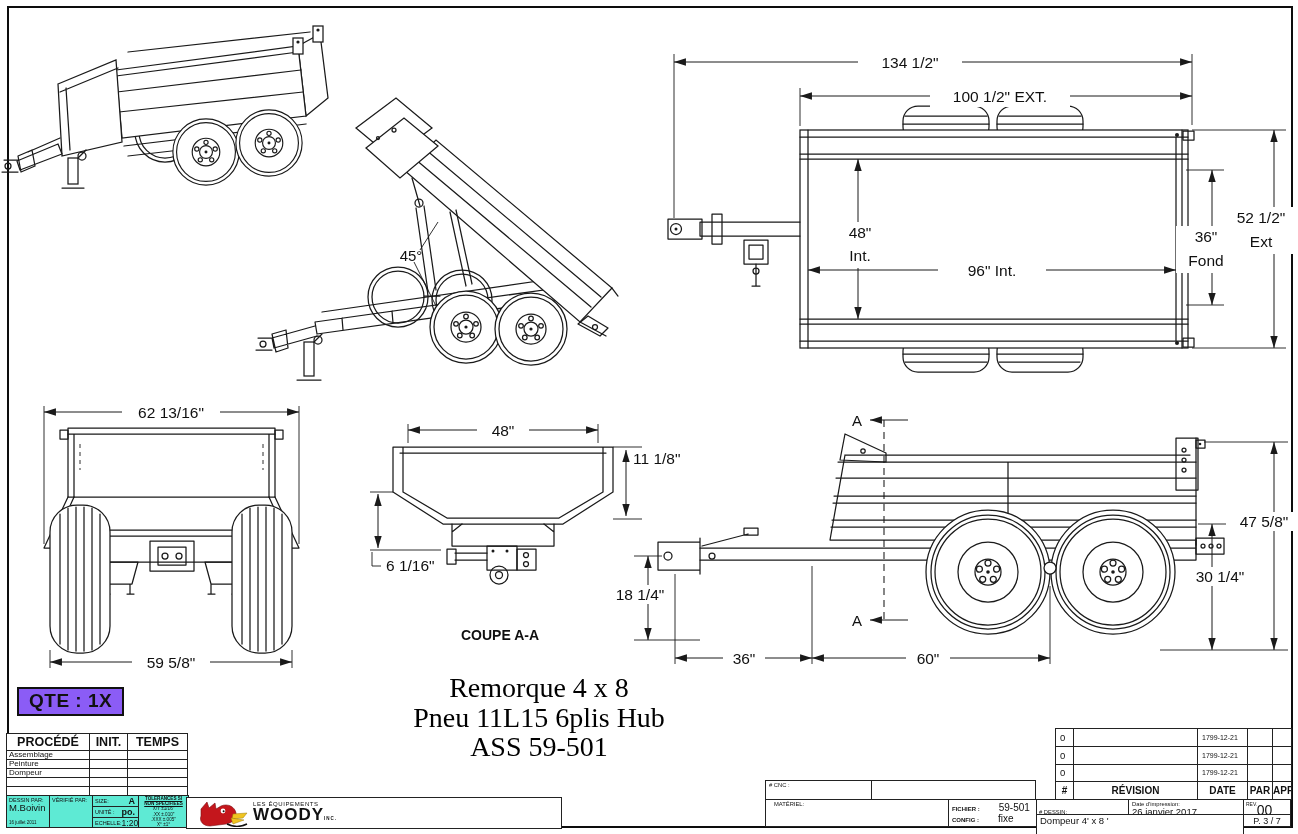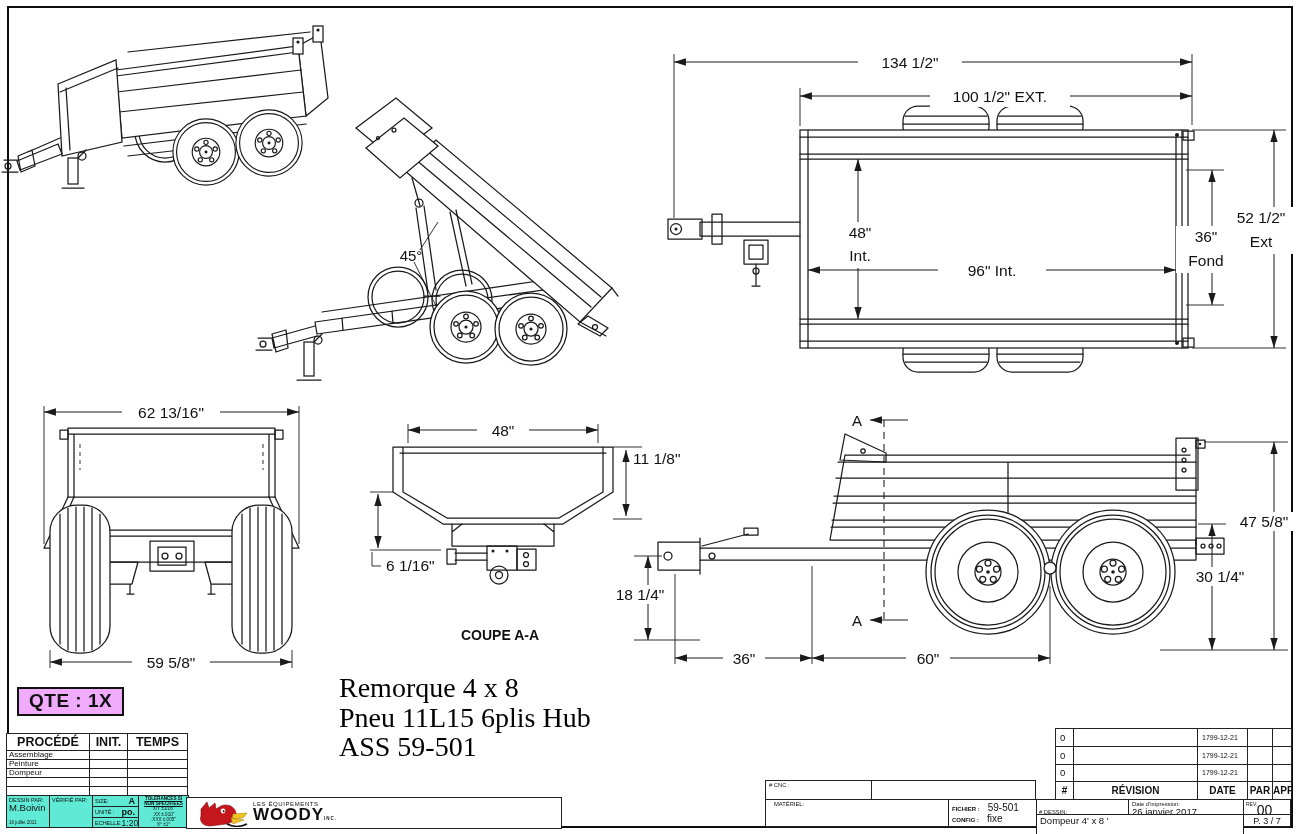--- a/index.html
+++ b/index.html
@@ -10,22 +10,22 @@
   .ln{fill:none;stroke:#1a1a1a;stroke-width:1.25;stroke-linecap:round;stroke-linejoin:round}
   .solid{fill:#ffffff;stroke:#1a1a1a;stroke-width:1.25}
   .dim{fill:none;stroke:#1a1a1a;stroke-width:1}
   .ext{fill:none;stroke:#1a1a1a;stroke-width:0.9}
   .dash{fill:none;stroke:#1a1a1a;stroke-width:1.05;stroke-dasharray:7,5}
   .dot{fill:#1a1a1a;stroke:none}
   text.d{font-family:"Liberation Sans",sans-serif;font-size:15.5px;fill:#101010}
   text.s{font-family:"Liberation Sans",sans-serif;font-size:15px;fill:#101010}
   text.cap{font-family:"Liberation Sans",sans-serif;font-size:14px;font-weight:600;fill:#101010}
   .wbg{fill:#fff;stroke:none}
-  .qte{left:17px;top:687px;border:2.6px solid #111;padding:1px 10px 2px 10px;font-size:19px;font-weight:bold;letter-spacing:.5px;background:#f0abfc}
-  .centertext{left:339px;top:673px;width:400px;font-family:"Liberation Serif",serif;font-size:28px;line-height:29.5px;color:#000}
+  .qte{left:17px;top:687px;border:2.6px solid #111;padding:1px 10px 2px 10px;font-size:19px;font-weight:bold;letter-spacing:.5px;background:#8b5cf6}
+  .centertext{left:339px;top:673px;width:400px;text-align:center;font-family:"Liberation Serif",serif;font-size:28px;line-height:29.5px;color:#000}
   
   table.ptable{border-collapse:collapse;table-layout:fixed;background:#fff}
   table.ptable th{border:1.4px solid #222;font-size:12.5px;font-weight:bold;height:16px;line-height:15px;padding:0;text-align:center}
   table.ptable td{border:1px solid #222;font-size:8px;height:8px;line-height:8px;padding:0 0 0 2px;text-align:left}
   
   .tbl{display:flex;border:1.4px solid #222;background:#5eead4;height:31px}
   .tbl .c{border-right:1px solid #222;position:relative;overflow:hidden}
   .lbl6{font-size:5.5px;line-height:6px;padding:1px 0 0 2px;white-space:nowrap}
   .vname{font-size:9.5px;line-height:10px;padding-left:2px;white-space:nowrap}
   .vtiny{font-size:4.5px;line-height:6px;padding-left:2px;position:absolute;bottom:1px;white-space:nowrap}
@@ -36,21 +36,21 @@
   .srow .v.n{font-weight:normal;font-size:8.5px}
   .tol{font-size:4.6px;line-height:5.2px;text-align:center;white-space:nowrap}
   .tol.u{text-decoration:underline;font-weight:bold}
   .logobox{left:186px;top:797px;width:374px;height:30px;border:1.2px solid #222;display:flex;align-items:center;background:#fff}
   .logotxt1{font-size:6px;letter-spacing:.6px;line-height:6px;white-space:nowrap}
   .logotxt2{font-size:17px;font-weight:800;letter-spacing:1px;line-height:15px;white-space:nowrap}
   .loginc{font-size:4.5px;vertical-align:baseline}
   
   .bx{position:absolute;border:1px solid #222;background:#fff;box-sizing:border-box;overflow:hidden}
   .lab{font-size:5.8px;line-height:7px;padding:1px 0 0 3px;white-space:nowrap}
-  .inline-pair{display:flex;align-items:baseline;gap:8px;padding-left:3px;white-space:nowrap}
+  .inline-pair{display:flex;align-items:baseline;gap:19px;padding-left:3px;white-space:nowrap}
   table.rev{border-collapse:collapse;table-layout:fixed;background:#fff}
   table.rev td,table.rev th{border:1.1px solid #222;height:16.8px;padding:0;overflow:hidden}
   table.rev th{font-size:10px;font-weight:bold;text-align:center}
   table.rev td.num{font-size:9.5px;padding-left:4px;text-align:left}
   table.rev td.dt{font-size:7px;padding-left:4px;text-align:left}
 </style>
 </head>
 <body>
 
 <div class="sheet">

